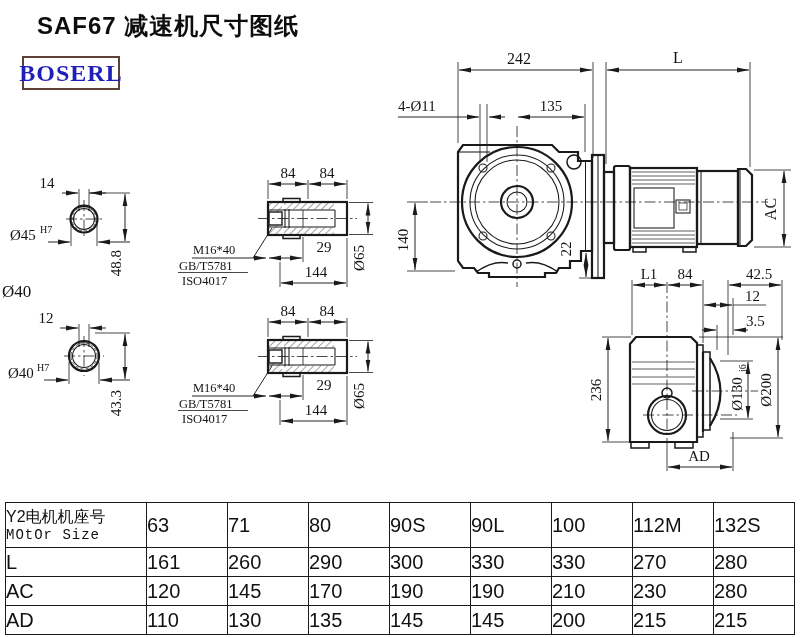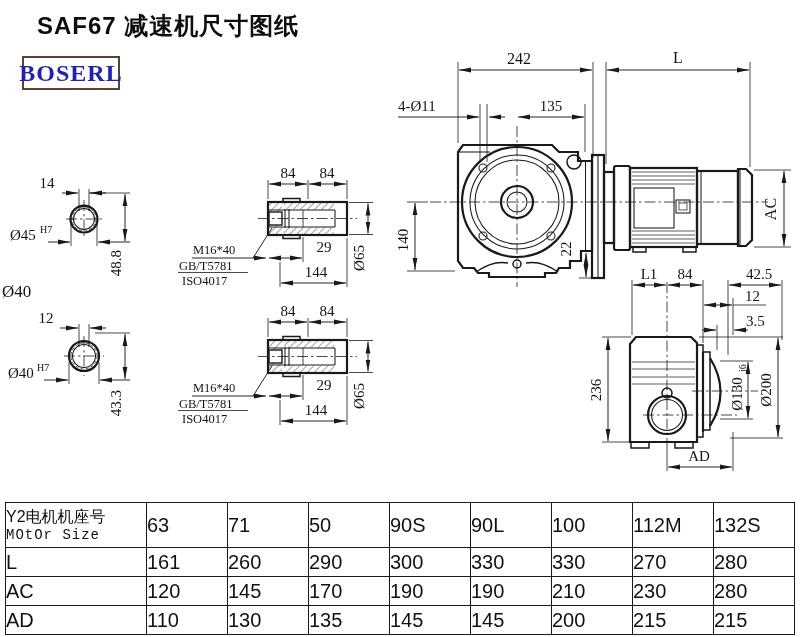--- a/index.html
+++ b/index.html
@@ -342,21 +342,21 @@
 
 <table class="dim-table">
   <tbody>
       <tr>
     <td class="hd" style="width:140px;">
       <div class="hd-l1">Y2电机机座号</div>
       <div class="hd-l2">MOtOr Size</div>
     </td>
     <td class="hd szcol">63</td>
     <td class="hd szcol">71</td>
-    <td class="hd szcol">50</td>
+    <td class="hd szcol">80</td>
     <td class="hd szcol">90S</td>
     <td class="hd szcol">90L</td>
     <td class="hd szcol">100</td>
     <td class="hd szcol">112M</td>
     <td class="hd szcol">132S</td>
   </tr>
   <tr>
     <td class="rowlab">L</td>
     <td>161</td>
     <td>260</td>

